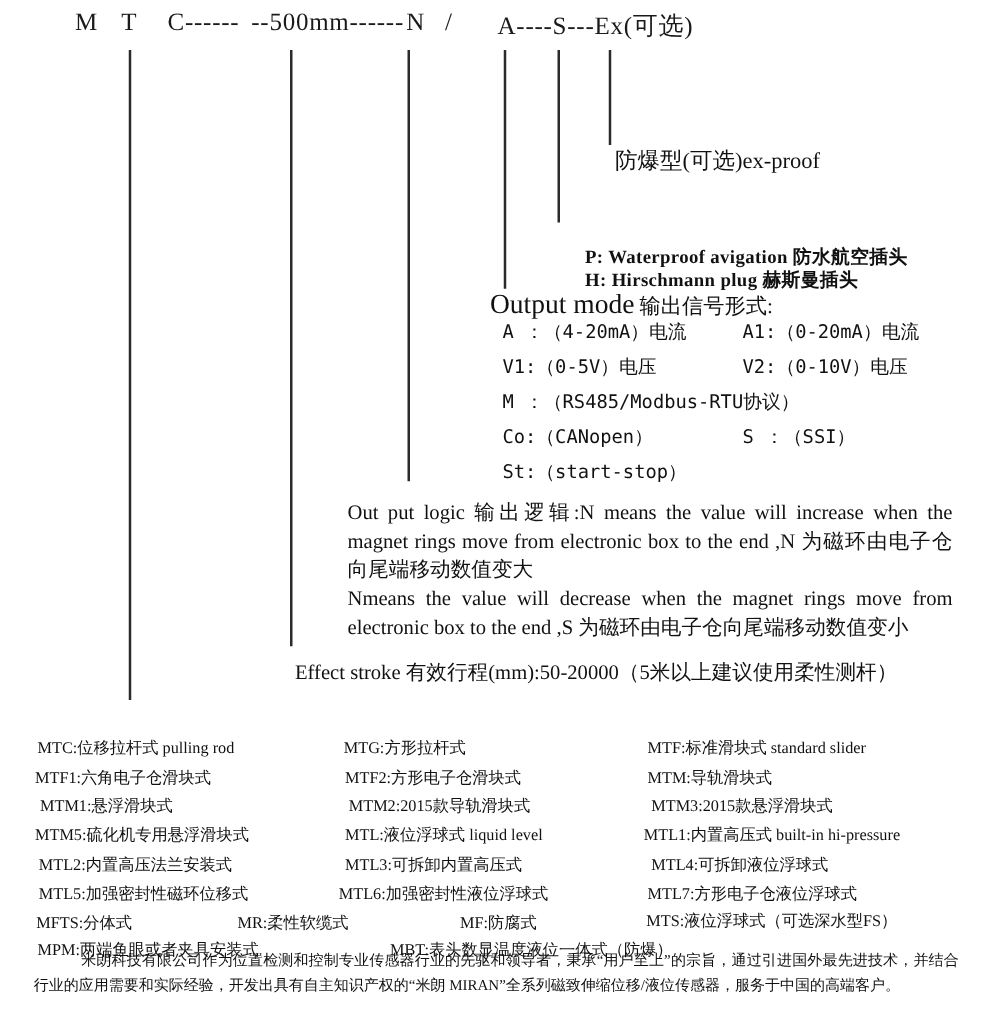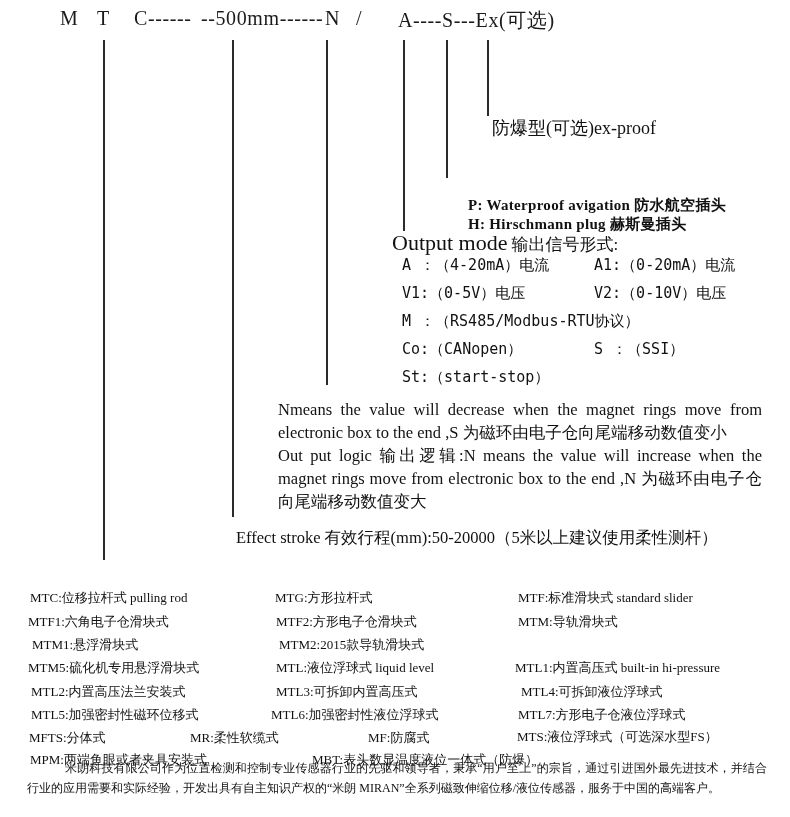--- a/index.html
+++ b/index.html
@@ -106,36 +106,37 @@
   <div class="outmode-row" style="top:340px">
     <span class="col-l">Co:（CANopen）</span>
     <span class="col-r">S ：（SSI）</span>
   </div>
   <div class="outmode-row" style="top:368px">
     <span class="col-l">St:（start-stop）</span>
     <span class="col-r"></span>
   </div>
 
   <div class="logic-block">
+    <p>Out put logic 输出逻辑:N means the value will increase when the magnet rings move from electronic box to the end ,N 为磁环由电子仓向尾端移动数值变大</p>
     <p>Nmeans the value will decrease when the magnet rings move from electronic box to the end ,S 为磁环由电子仓向尾端移动数值变小</p>
-    <p>Out put logic 输出逻辑:N means the value will increase when the magnet rings move from electronic box to the end ,N 为磁环由电子仓向尾端移动数值变大</p>
   </div>
 
   <div class="abs effect-stroke" style="left:236px; top:527px">Effect stroke 有效行程(mm):50-20000（5米以上建议使用柔性测杆）</div>
 
   <div class="model-item" style="left:30px;  top:573px">MTC:位移拉杆式 pulling rod</div>
   <div class="model-item" style="left:275px; top:573px">MTG:方形拉杆式</div>
   <div class="model-item" style="left:518px; top:573px">MTF:标准滑块式 standard slider</div>
 
   <div class="model-item" style="left:28px;  top:597px">MTF1:六角电子仓滑块式</div>
   <div class="model-item" style="left:276px; top:597px">MTF2:方形电子仓滑块式</div>
   <div class="model-item" style="left:518px; top:597px">MTM:导轨滑块式</div>
 
   <div class="model-item" style="left:32px;  top:620px">MTM1:悬浮滑块式</div>
   <div class="model-item" style="left:279px; top:620px">MTM2:2015款导轨滑块式</div>
+  <div class="model-item" style="left:521px; top:620px">MTM3:2015款悬浮滑块式</div>
 
   <div class="model-item" style="left:28px;  top:643px">MTM5:硫化机专用悬浮滑块式</div>
   <div class="model-item" style="left:276px; top:643px">MTL:液位浮球式 liquid level</div>
   <div class="model-item" style="left:515px; top:643px">MTL1:内置高压式 built-in hi-pressure</div>
 
   <div class="model-item" style="left:31px;  top:667px">MTL2:内置高压法兰安装式</div>
   <div class="model-item" style="left:276px; top:667px">MTL3:可拆卸内置高压式</div>
   <div class="model-item" style="left:521px; top:667px">MTL4:可拆卸液位浮球式</div>
 
   <div class="model-item" style="left:31px;  top:690px">MTL5:加强密封性磁环位移式</div>

